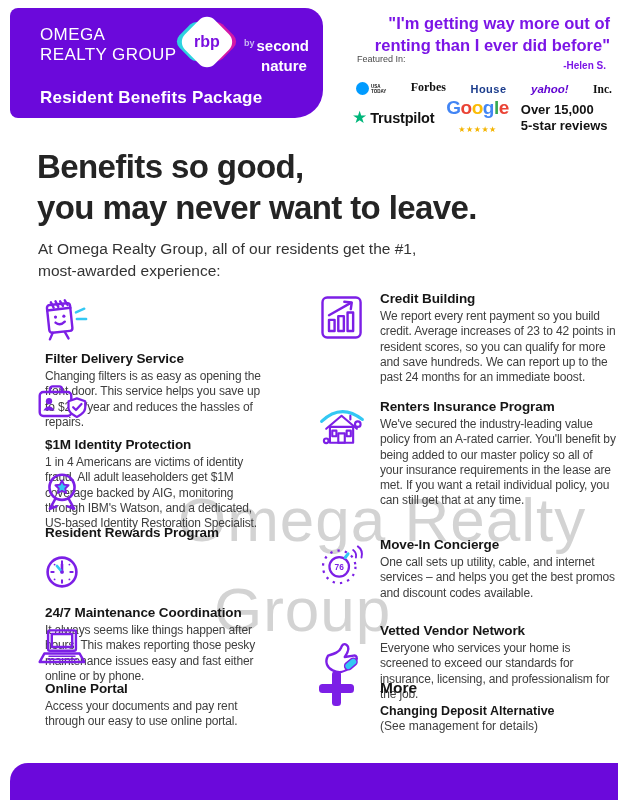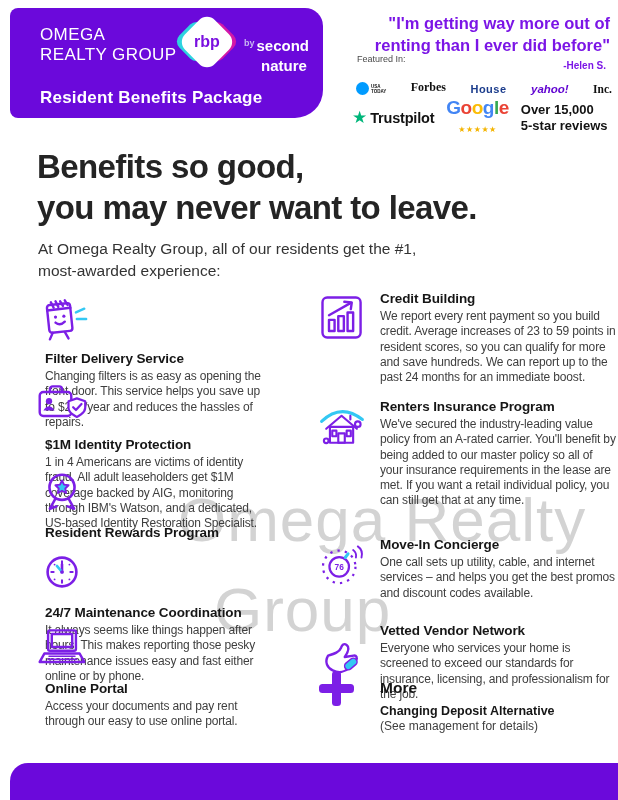--- a/index.html
+++ b/index.html
@@ -264,21 +264,21 @@
           <rect x="14" y="30" width="6" height="12"></rect>
           <rect x="24" y="26" width="6" height="16"></rect>
           <rect x="34" y="22" width="6" height="20"></rect>
           <path d="M14 25 L37 12"></path>
           <path d="M30.5 10.5 L38.5 11.3 L37.5 18.5"></path>
         </g>
       </svg>
     </div>
     <div class="content">
       <div class="b-title">Credit Building</div>
-      <div class="b-body">We report every rent payment so you build credit. Average increases of 23 to 59 points in resident scores, so you can qualify for more and save hundreds. We can report up to the past 24 months for an immediate boost.</div>
+      <div class="b-body">We report every rent payment so you build credit. Average increases of 23 to 42 points in resident scores, so you can qualify for more and save hundreds. We can report up to the past 24 months for an immediate boost.</div>
     </div>
   </div>
 
   <div class="benefit right" id="b-r2">
     <div class="icon">
       <svg width="52" height="56" viewBox="0 0 56 56">
         <path d="M6 23 Q27 3 50 21" fill="none" stroke="#33C8F3" stroke-width="3.2" stroke-linecap="round"></path>
         <g fill="none" stroke="#7C1FE6" stroke-width="2.3" stroke-linecap="round" stroke-linejoin="round">
           <rect x="15" y="29" width="25" height="17"></rect>
           <path d="M11 31 L27.5 17 L44 31"></path>

